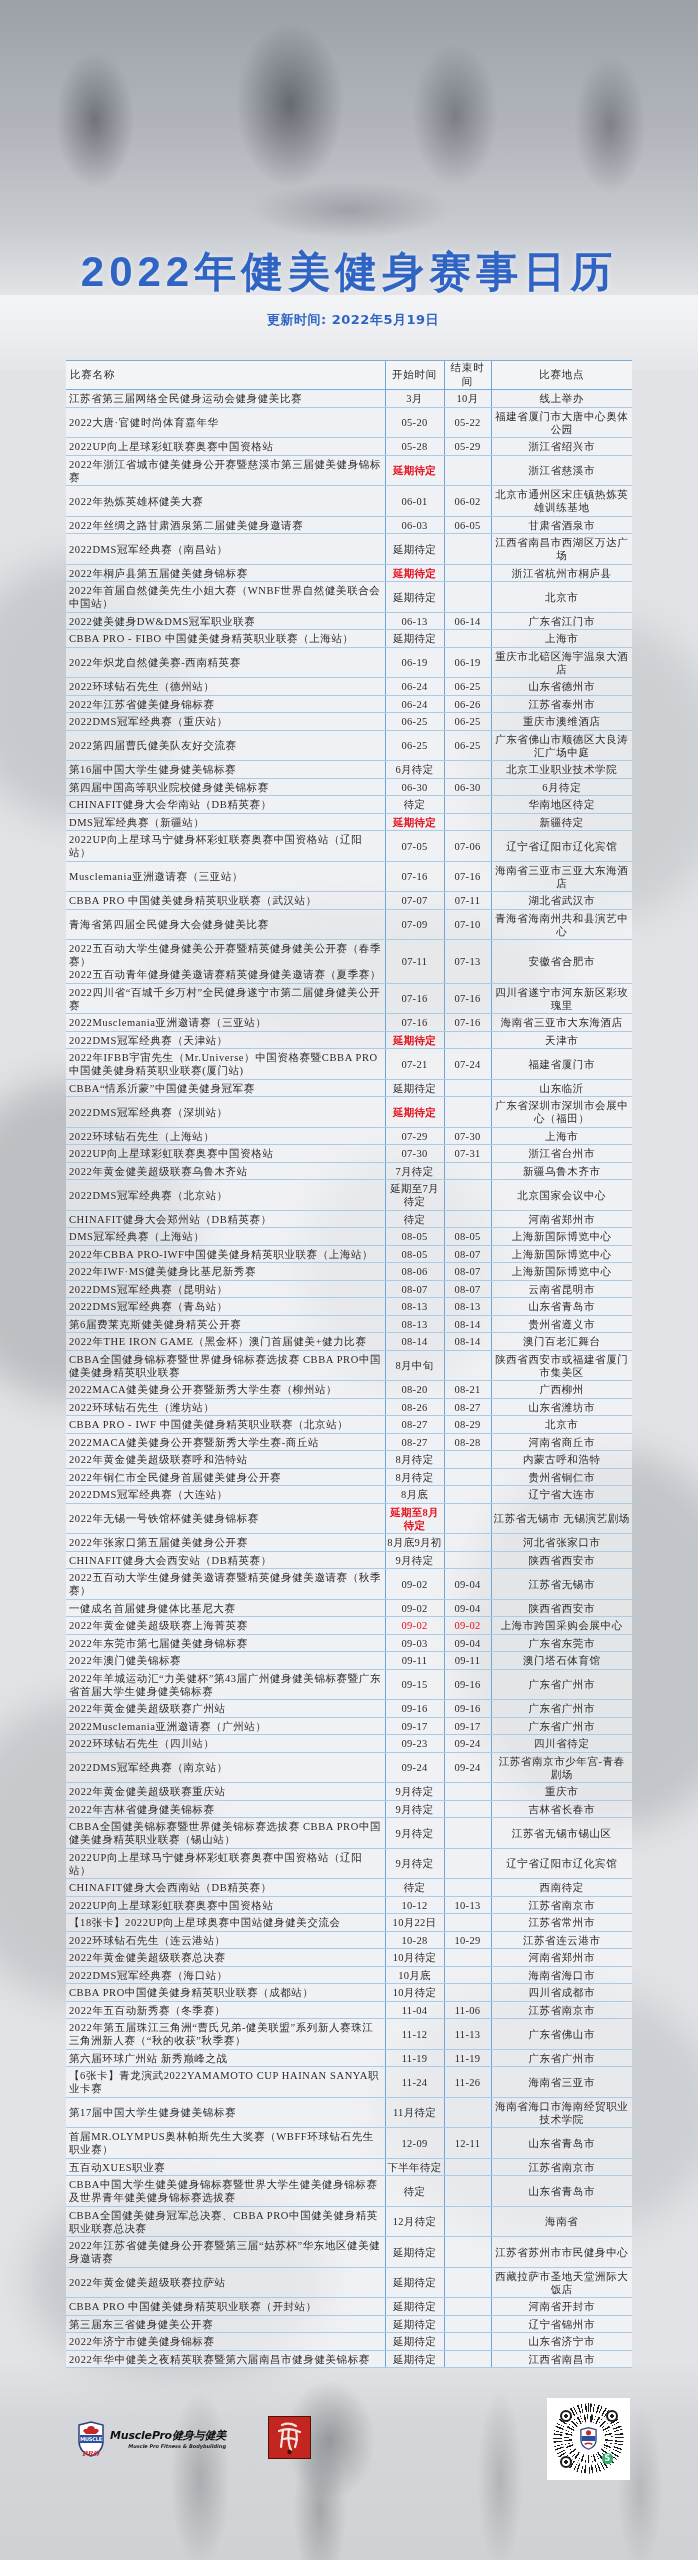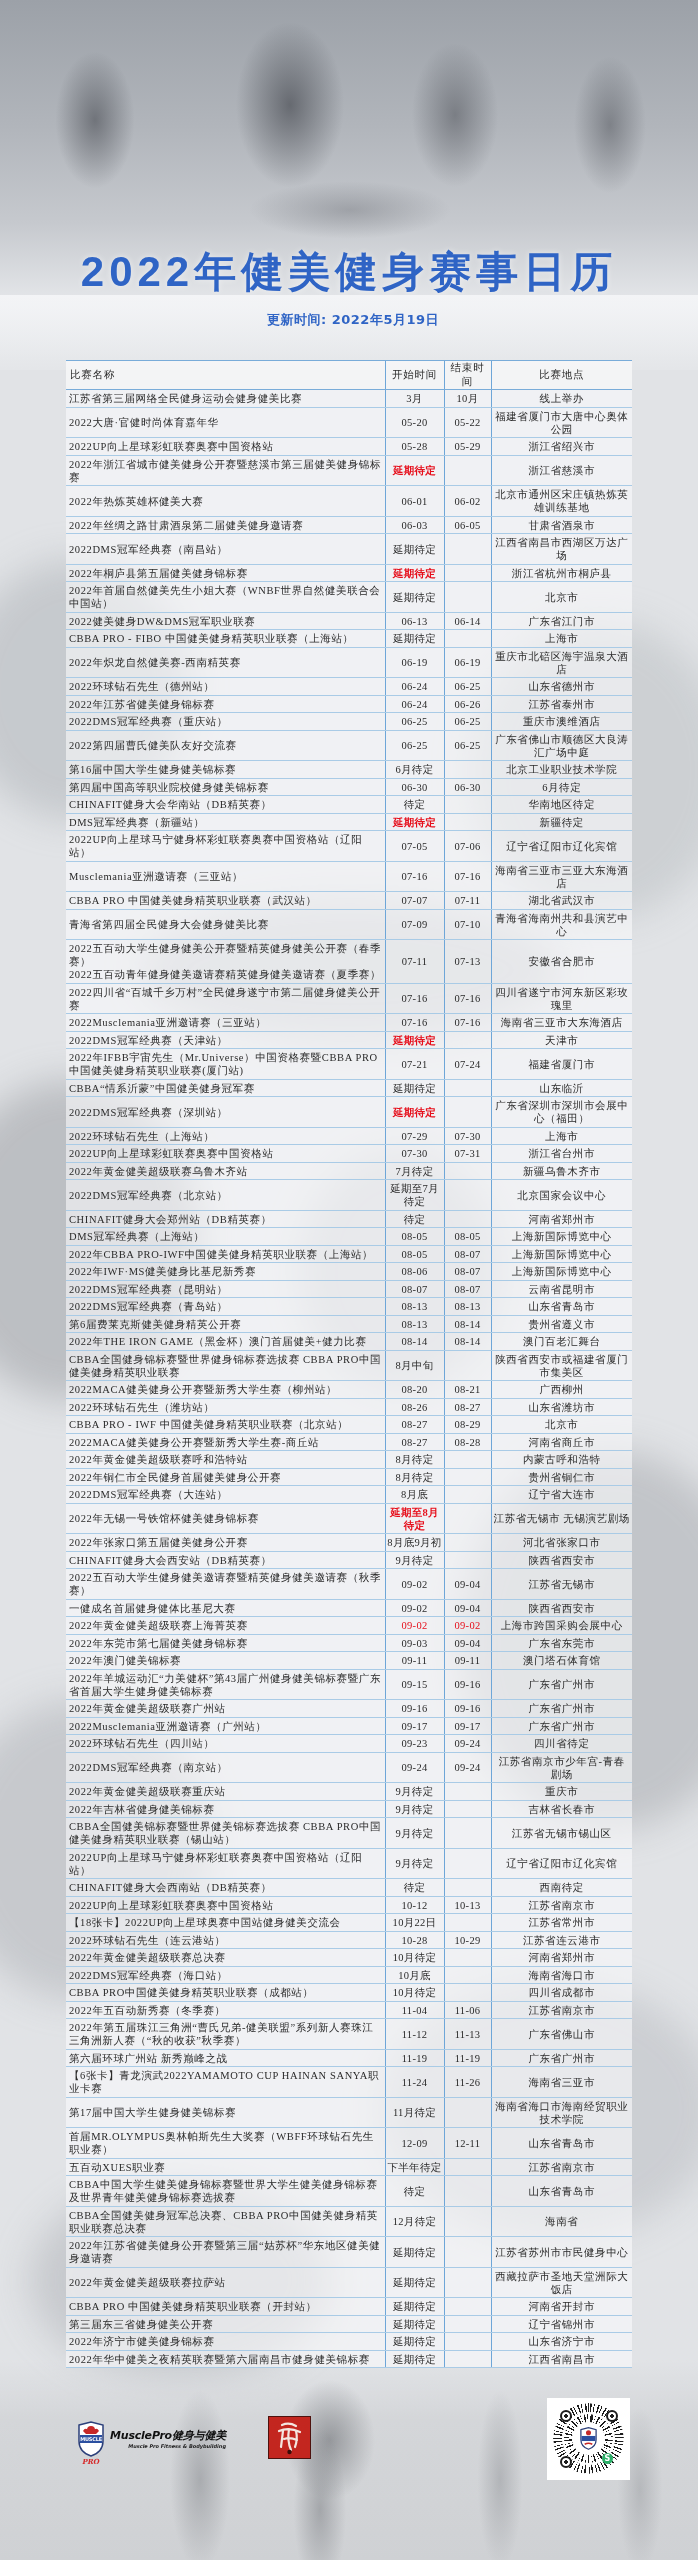--- a/index.html
+++ b/index.html
@@ -54,21 +54,21 @@
   .schedule td.c-start, .schedule td.c-end { text-align:center; letter-spacing:.3px; padding:2px 1px 1.5px; }
   .schedule td.c-loc { text-align:center; letter-spacing:.6px; padding:2px 2px 1.5px; word-break:break-all; }
   .schedule td.red-bold { color:var(--red); font-weight:bold; }
   .schedule td.red { color:var(--red); }
 
   
   .brand { position:absolute; left:76px; top:2421px; height:36px; display:flex; align-items:center; }
   .shield { position:relative; width:30px; height:36px; margin-right:4px; }
   .shield-badge-top { position:absolute; left:1px; top:15px; width:28px; text-align:center;
     font-family:"DejaVu Sans", sans-serif; font-size:5px; font-weight:bold; color:#fff; letter-spacing:-.2px; }
-  .shield-badge-bottom { position:absolute; left:0; top:36px; width:30px; text-align:center;
+  .shield-badge-bottom { position:absolute; left:0; top:28px; width:30px; text-align:center;
     font-family:"DejaVu Serif", serif; font-style:italic; font-weight:bold; font-size:7px; color:#d62828; }
   .brand-text { display:flex; flex-direction:column; }
   .brand-name { font-family:"DejaVu Sans", sans-serif; font-weight:bold; font-style:italic;
     font-size:11px; color:#111; letter-spacing:-.2px; line-height:15px; }
   .brand-tag { font-family:"DejaVu Sans", sans-serif; font-weight:bold; font-style:italic;
     font-size:5px; color:#222; text-align:right; line-height:7px; }
   .partner { position:absolute; left:268px; top:2416px; width:43px; height:43px; background:#c3261f;
     border:1px solid #4d120e; box-sizing:border-box; }
   .qr { position:absolute; left:547px; top:2398px; width:83px; height:82px; background:#fff; }
   .qr-ring { position:absolute; left:6px; top:5px; width:71px; height:71px; border-radius:50%;

